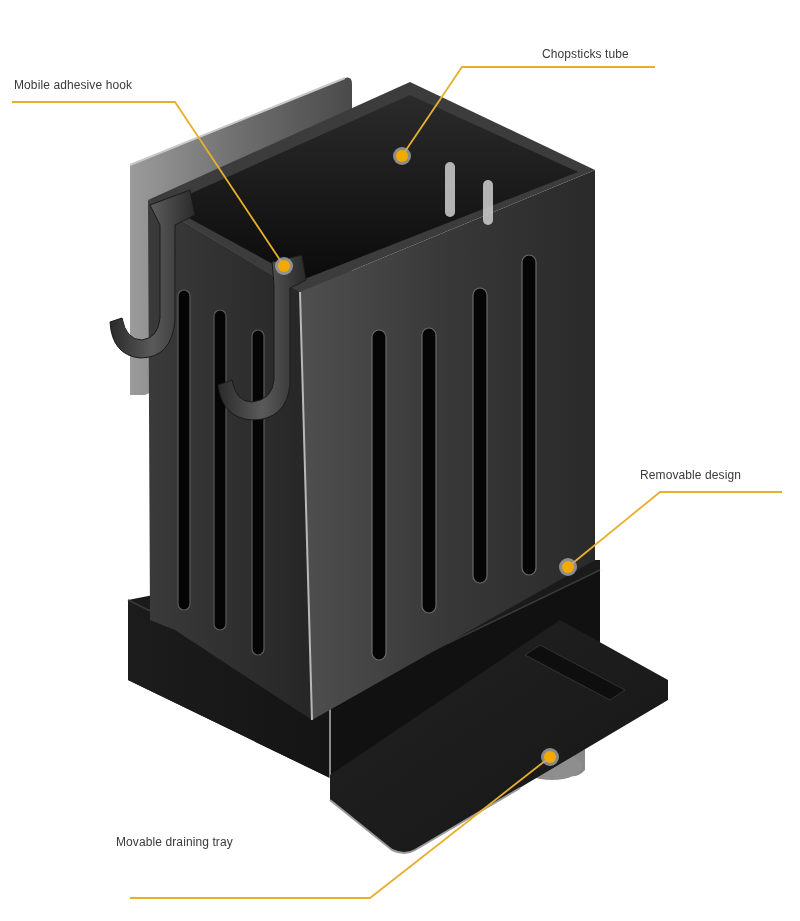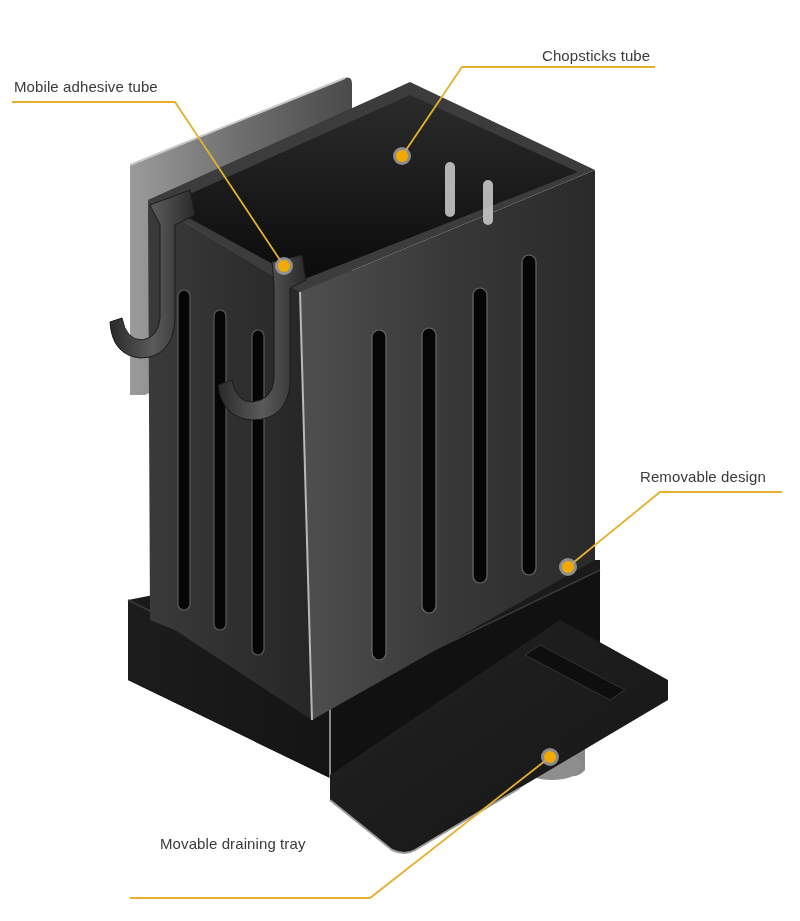--- a/index.html
+++ b/index.html
@@ -1,20 +1,20 @@
 <!DOCTYPE html>
 <html><head>
 <meta charset="utf-8">
 <style>
   html, body { margin: 0; padding: 0; background: #ffffff; }
   body { width: 800px; height: 921px; position: relative; overflow: hidden; font-family: "Liberation Sans", sans-serif; }
   .stage { position: absolute; left: 0; top: 0; width: 800px; height: 921px; }
   .stage svg { position: absolute; left: 0; top: 0; }
   .label {
-    position: absolute; font-size: 15px; color: #3a3a3a; white-space: nowrap;
+    position: absolute; font-size: 12px; color: #3a3a3a; white-space: nowrap;
     font-family: "Liberation Sans", sans-serif; letter-spacing: 0.1px;
   }
 </style>
 </head>
 <body>
 
 <div class="stage">
   <svg width="800" height="921" viewBox="0 0 800 921">
     <defs>
       <linearGradient id="plate" x1="0" y1="0" x2="1" y2="0">
@@ -118,17 +118,17 @@
       <circle cx="284" cy="266" r="6" fill="#F2A900"></circle>
       <circle cx="402" cy="156" r="9" fill="#a8a8a8" opacity="0.8"></circle>
       <circle cx="402" cy="156" r="6" fill="#F2A900"></circle>
       <circle cx="568" cy="567" r="9" fill="#a8a8a8" opacity="0.8"></circle>
       <circle cx="568" cy="567" r="6" fill="#F2A900"></circle>
       <circle cx="550" cy="757" r="9" fill="#a8a8a8" opacity="0.8"></circle>
       <circle cx="550" cy="757" r="6" fill="#F2A900"></circle>
     </g>
   </svg>
 
-  <div class="label" style="left:14px; top:78px;">Mobile adhesive tube</div>
+  <div class="label" style="left:14px; top:78px;">Mobile adhesive hook</div>
   <div class="label" style="left:542px; top:47px;">Chopsticks tube</div>
   <div class="label" style="left:640px; top:468px;text-align:right;">Removable design</div>
-  <div class="label" style="left:116px; top:835px;margin-left:44px;">Movable draining tray</div>
+  <div class="label" style="left:116px; top:835px;">Movable draining tray</div>
 </div>
 
 </body></html>

